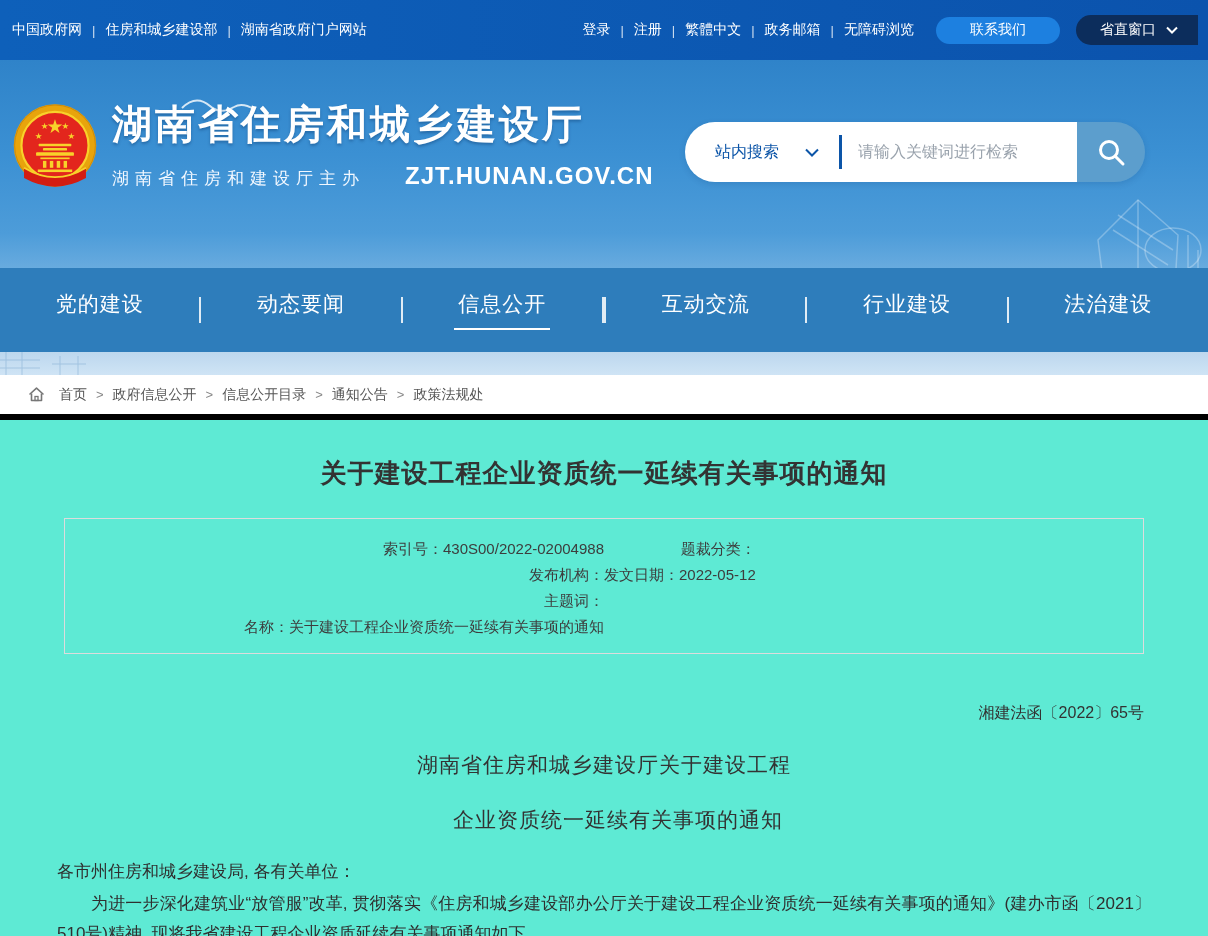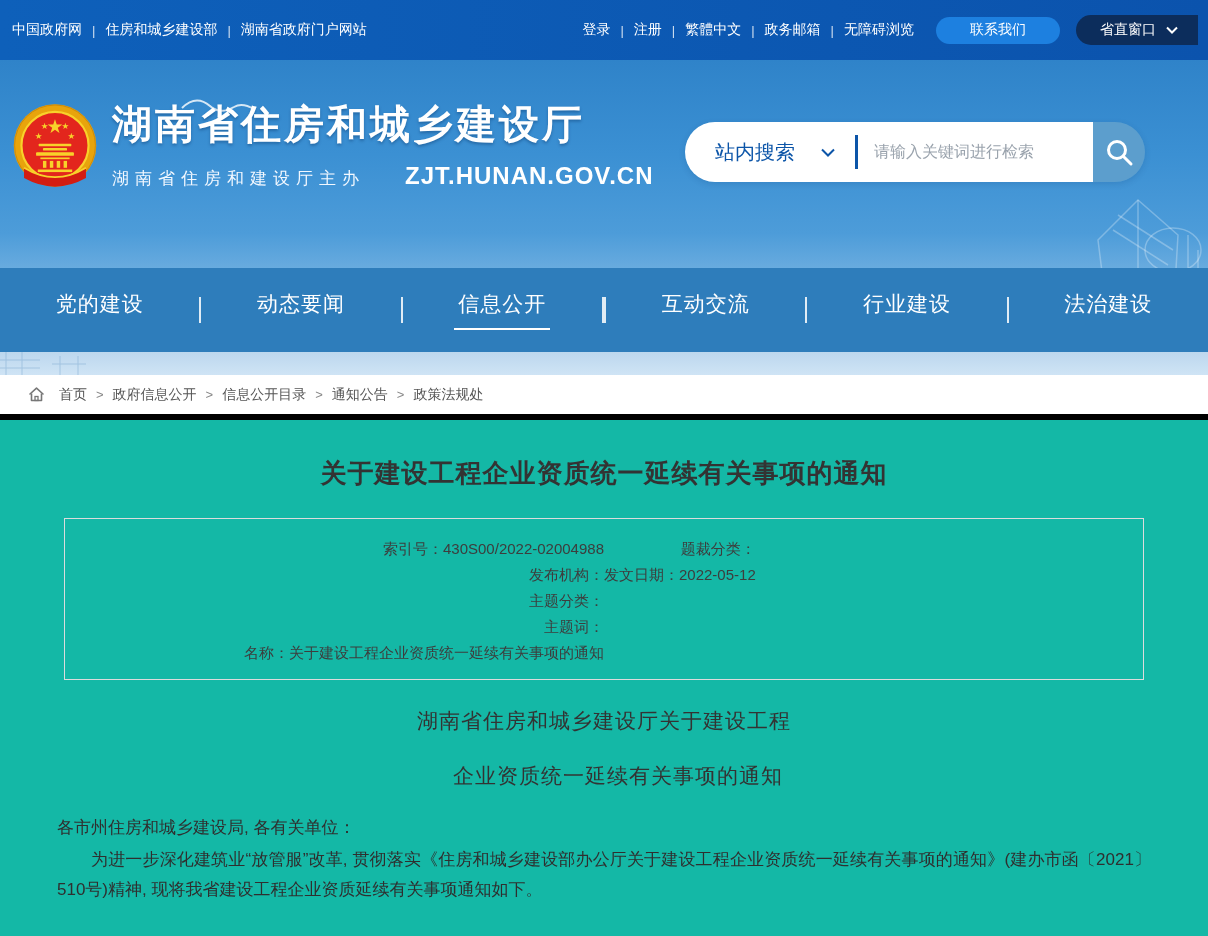--- a/index.html
+++ b/index.html
@@ -1,18 +1,18 @@
 <!DOCTYPE html>
 <html lang="zh"><head>
 <meta charset="utf-8">
 <style>
   * { margin:0; padding:0; box-sizing:border-box; }
   html,body { width:1208px; }
   body { font-family:"Liberation Sans","DejaVu Sans",sans-serif; background:#fff; }
-  .page { position:relative; width:1208px; height:936px; overflow:hidden; background:#14b8a6; }
+  .page { position:relative; width:1208px; height:936px; overflow:hidden; background:#5eead4; }
 
   
   .topbar { height:60px; background:linear-gradient(90deg,#0e60ba,#0b53ad);
             display:flex; align-items:center; justify-content:space-between; padding:0 10px 0 12px; }
   .tb-group { display:flex; align-items:center; }
   .tb-link { color:#fff; font-size:14px; text-decoration:none; cursor:pointer; white-space:nowrap; }
   .tb-sep { color:rgba(255,255,255,.8); font-size:13px; margin:0 10px; }
   .tb-sep::before { content:"|"; }
   .btn-contact { margin-left:22px; background:#1d80e0; color:#fff; font-size:14px;
                  border:none; border-radius:14px; height:27px; padding:0 34px; cursor:pointer; }
@@ -32,21 +32,21 @@
                 text-shadow:0 2px 3px rgba(0,40,90,.35); line-height:1.1; }
   .site-sub { margin-top:16px; display:flex; align-items:baseline; }
   .site-sub-text { color:#f2f8ff; font-size:17px; letter-spacing:6px; }
   .site-url { color:#fff; font-size:24px; font-weight:bold; letter-spacing:1px; margin-left:40px; }
 
   
   .search { position:absolute; top:62px; right:63px; width:460px; height:60px; display:flex;
             border-radius:30px; overflow:hidden; box-shadow:0 2px 6px rgba(0,50,100,.15); }
   .search-left { background:#fff; flex:1; display:flex; align-items:center; }
   .search-scope { display:flex; align-items:center; gap:26px; padding:0 20px 0 30px;
-                  color:#0c55a8; font-size:20px; cursor:pointer; white-space:nowrap; }
+                  color:#0c55a8; font-size:16px; cursor:pointer; white-space:nowrap; }
   .search-divider { width:3px; height:34px; background:#0c55a8; }
   .search-input { border:none; outline:none; flex:1; font-size:16px; padding:0 12px 0 16px;
                   color:#333; background:transparent; font-family:inherit; }
   .search-input::placeholder { color:#9aa3ad; }
   .search-btn { width:80px; background:#5c9ecd; border:none; cursor:pointer;
                 display:flex; align-items:center; justify-content:center; }
 
   
   .nav { position:absolute; left:0; top:208px; width:1208px; height:84px; background:#2e7dbb;
          display:flex; align-items:center; }
@@ -255,30 +255,30 @@
     <a class="crumb">政策法规处</a>
   </div>
 
   <div class="article">
     <h1 class="doc-title">关于建设工程企业资质统一延续有关事项的通知</h1>
 
     <div class="meta-box">
       <div class="meta-col left">
         <div class="meta-row"><span class="meta-label">索引号：</span><span class="meta-value">430S00/2022-02004988</span></div>
         <div class="meta-row"><span class="meta-label">发布机构：</span><span class="meta-value"></span></div>
-        <div class="meta-row"><span class="meta-label">主题分类：</span><span class="meta-value"></span></div>
         <div class="meta-row"><span class="meta-label">主题词：</span><span class="meta-value"></span></div>
         <div class="meta-row"><span class="meta-label">名称：</span><span class="meta-value">关于建设工程企业资质统一延续有关事项的通知</span></div>
       </div>
       <div class="meta-col">
         <div class="meta-row"><span class="meta-label">题裁分类：</span><span class="meta-value"></span></div>
         <div class="meta-row"><span class="meta-label">发文日期：</span><span class="meta-value">2022-05-12</span></div>
       </div>
     </div>
 
+    <div class="doc-number">湘建法函〔2022〕65号</div>
 
     <h2 class="body-title l1">湖南省住房和城乡建设厅关于建设工程</h2>
     <h2 class="body-title l2">企业资质统一延续有关事项的通知</h2>
 
     <div class="body-text">
       <p class="salutation">各市州住房和城乡建设局, 各有关单位：</p>
       <p class="paragraph">为进一步深化建筑业“放管服”改革, 贯彻落实《住房和城乡建设部办公厅关于建设工程企业资质统一延续有关事项的通知》(建办市函〔2021〕510号)精神, 现将我省建设工程企业资质延续有关事项通知如下。</p>
     </div>
   </div>
 

